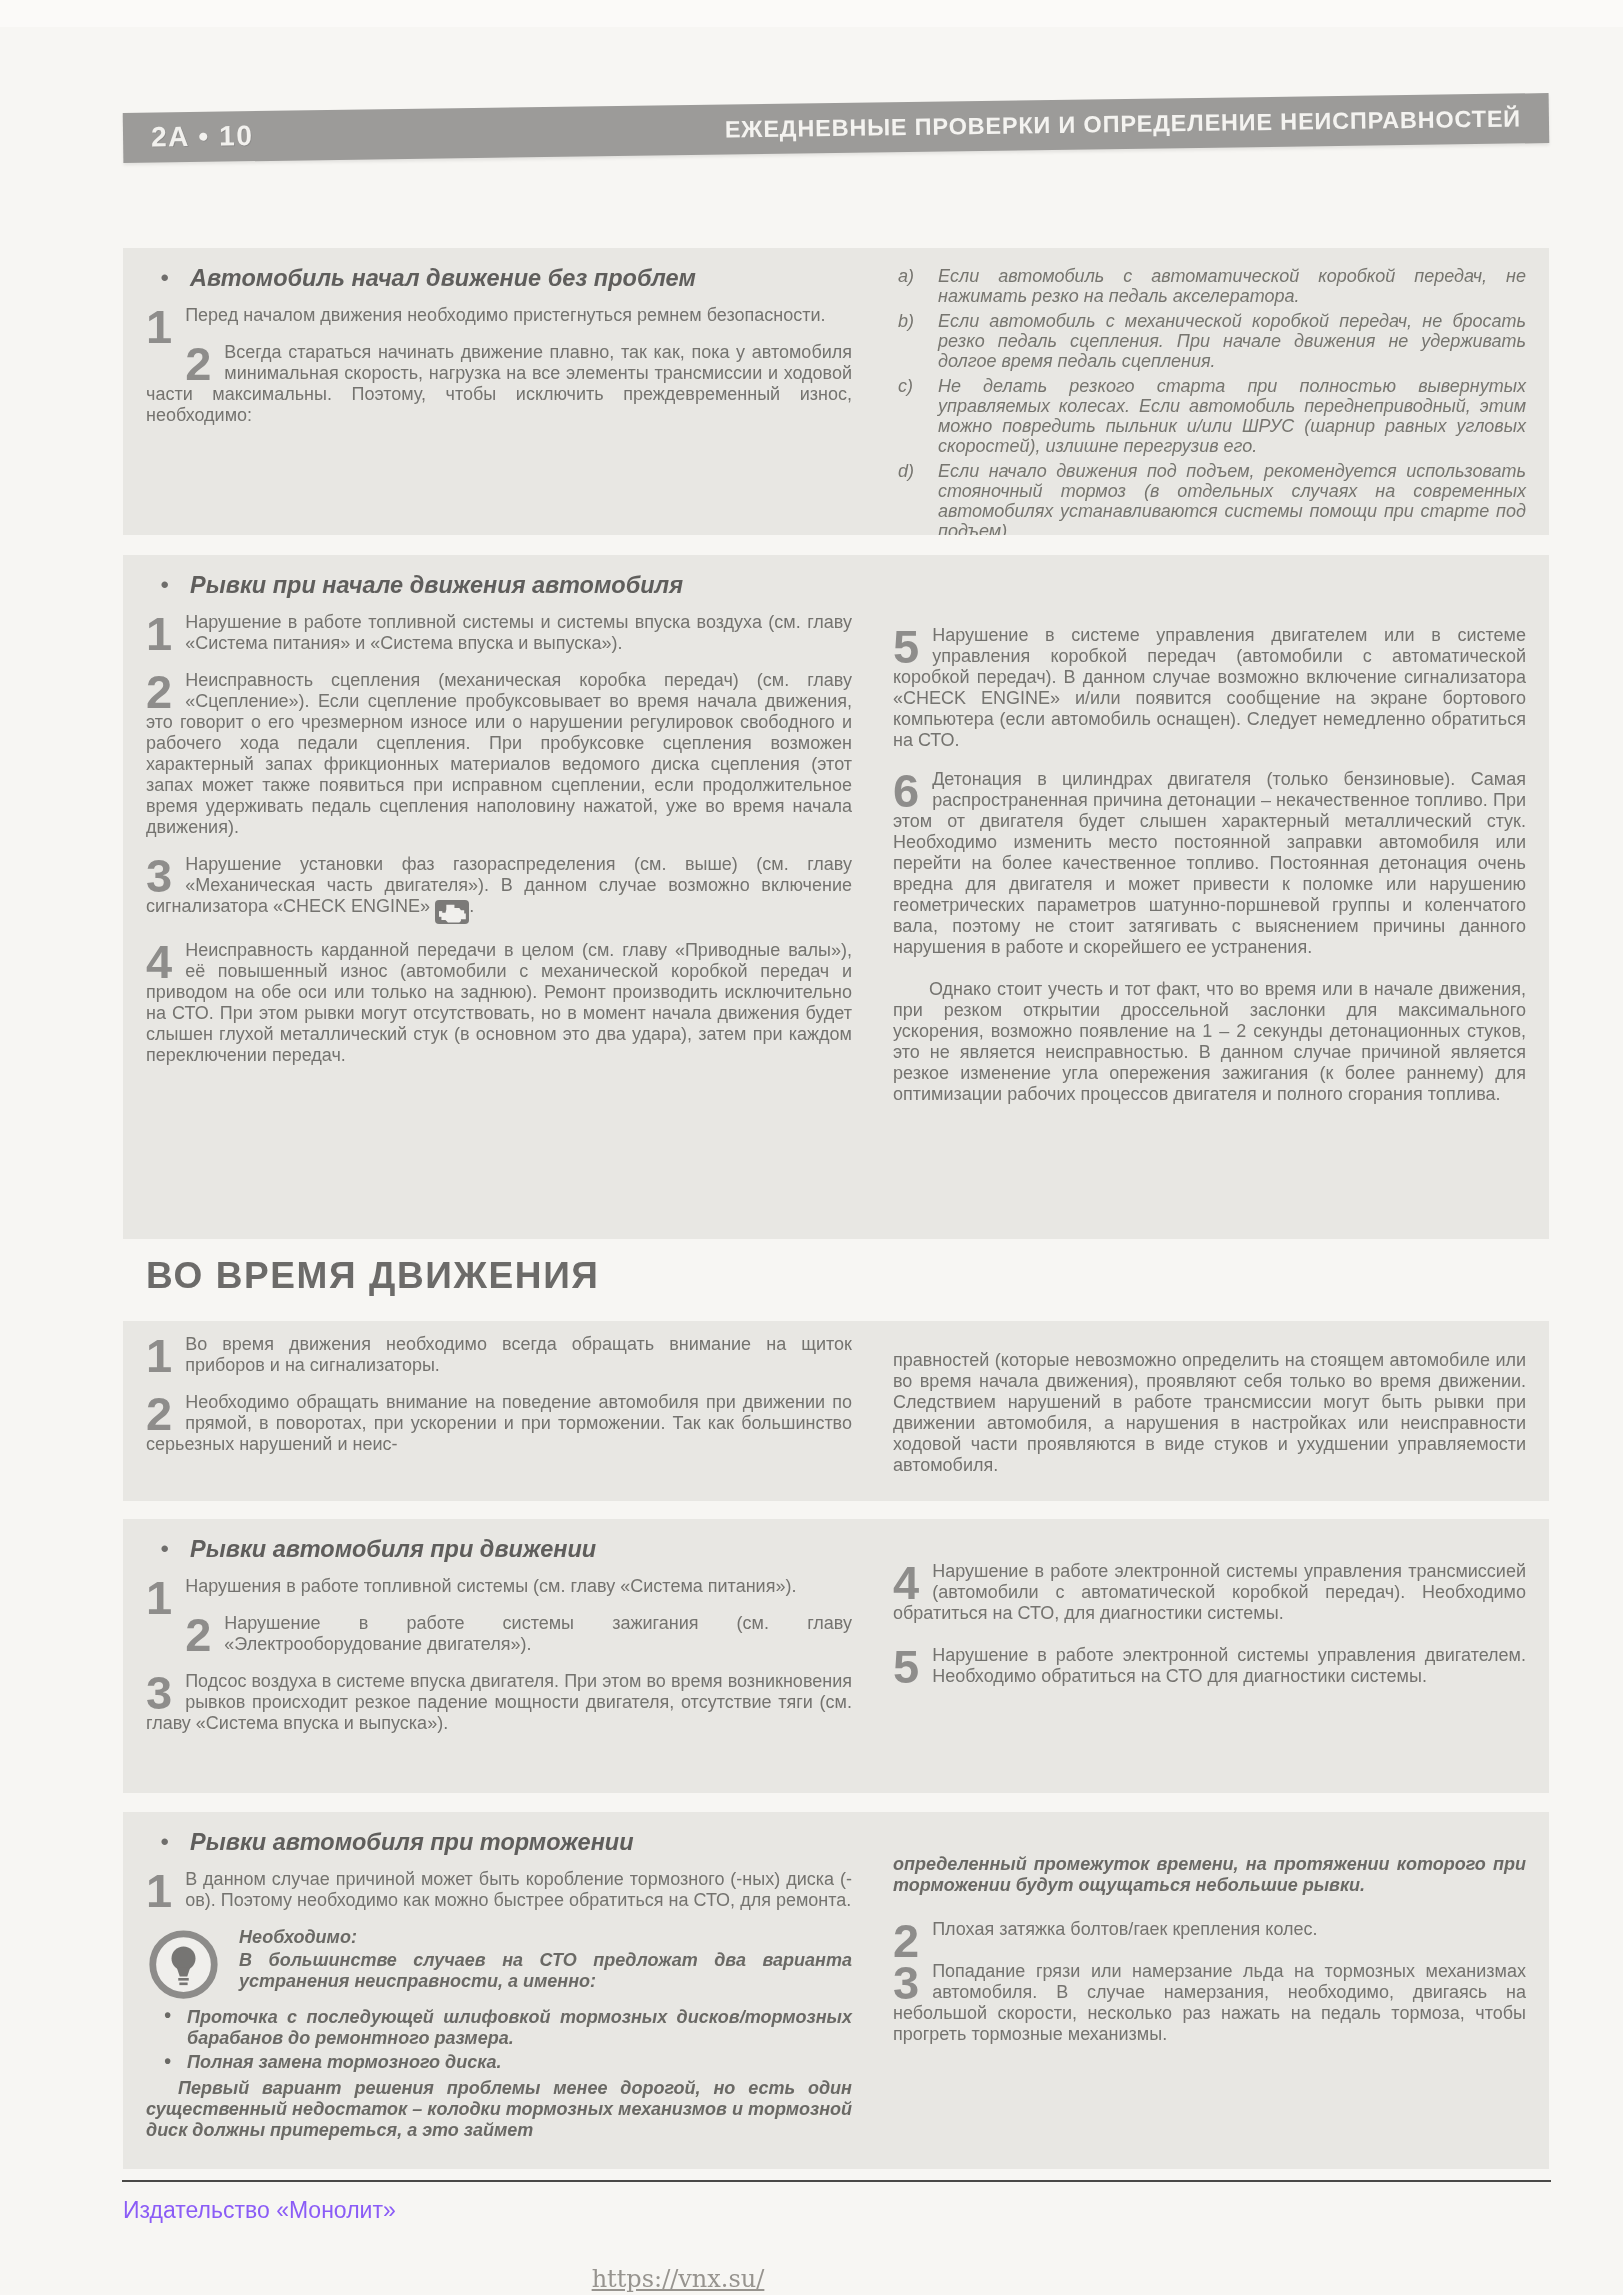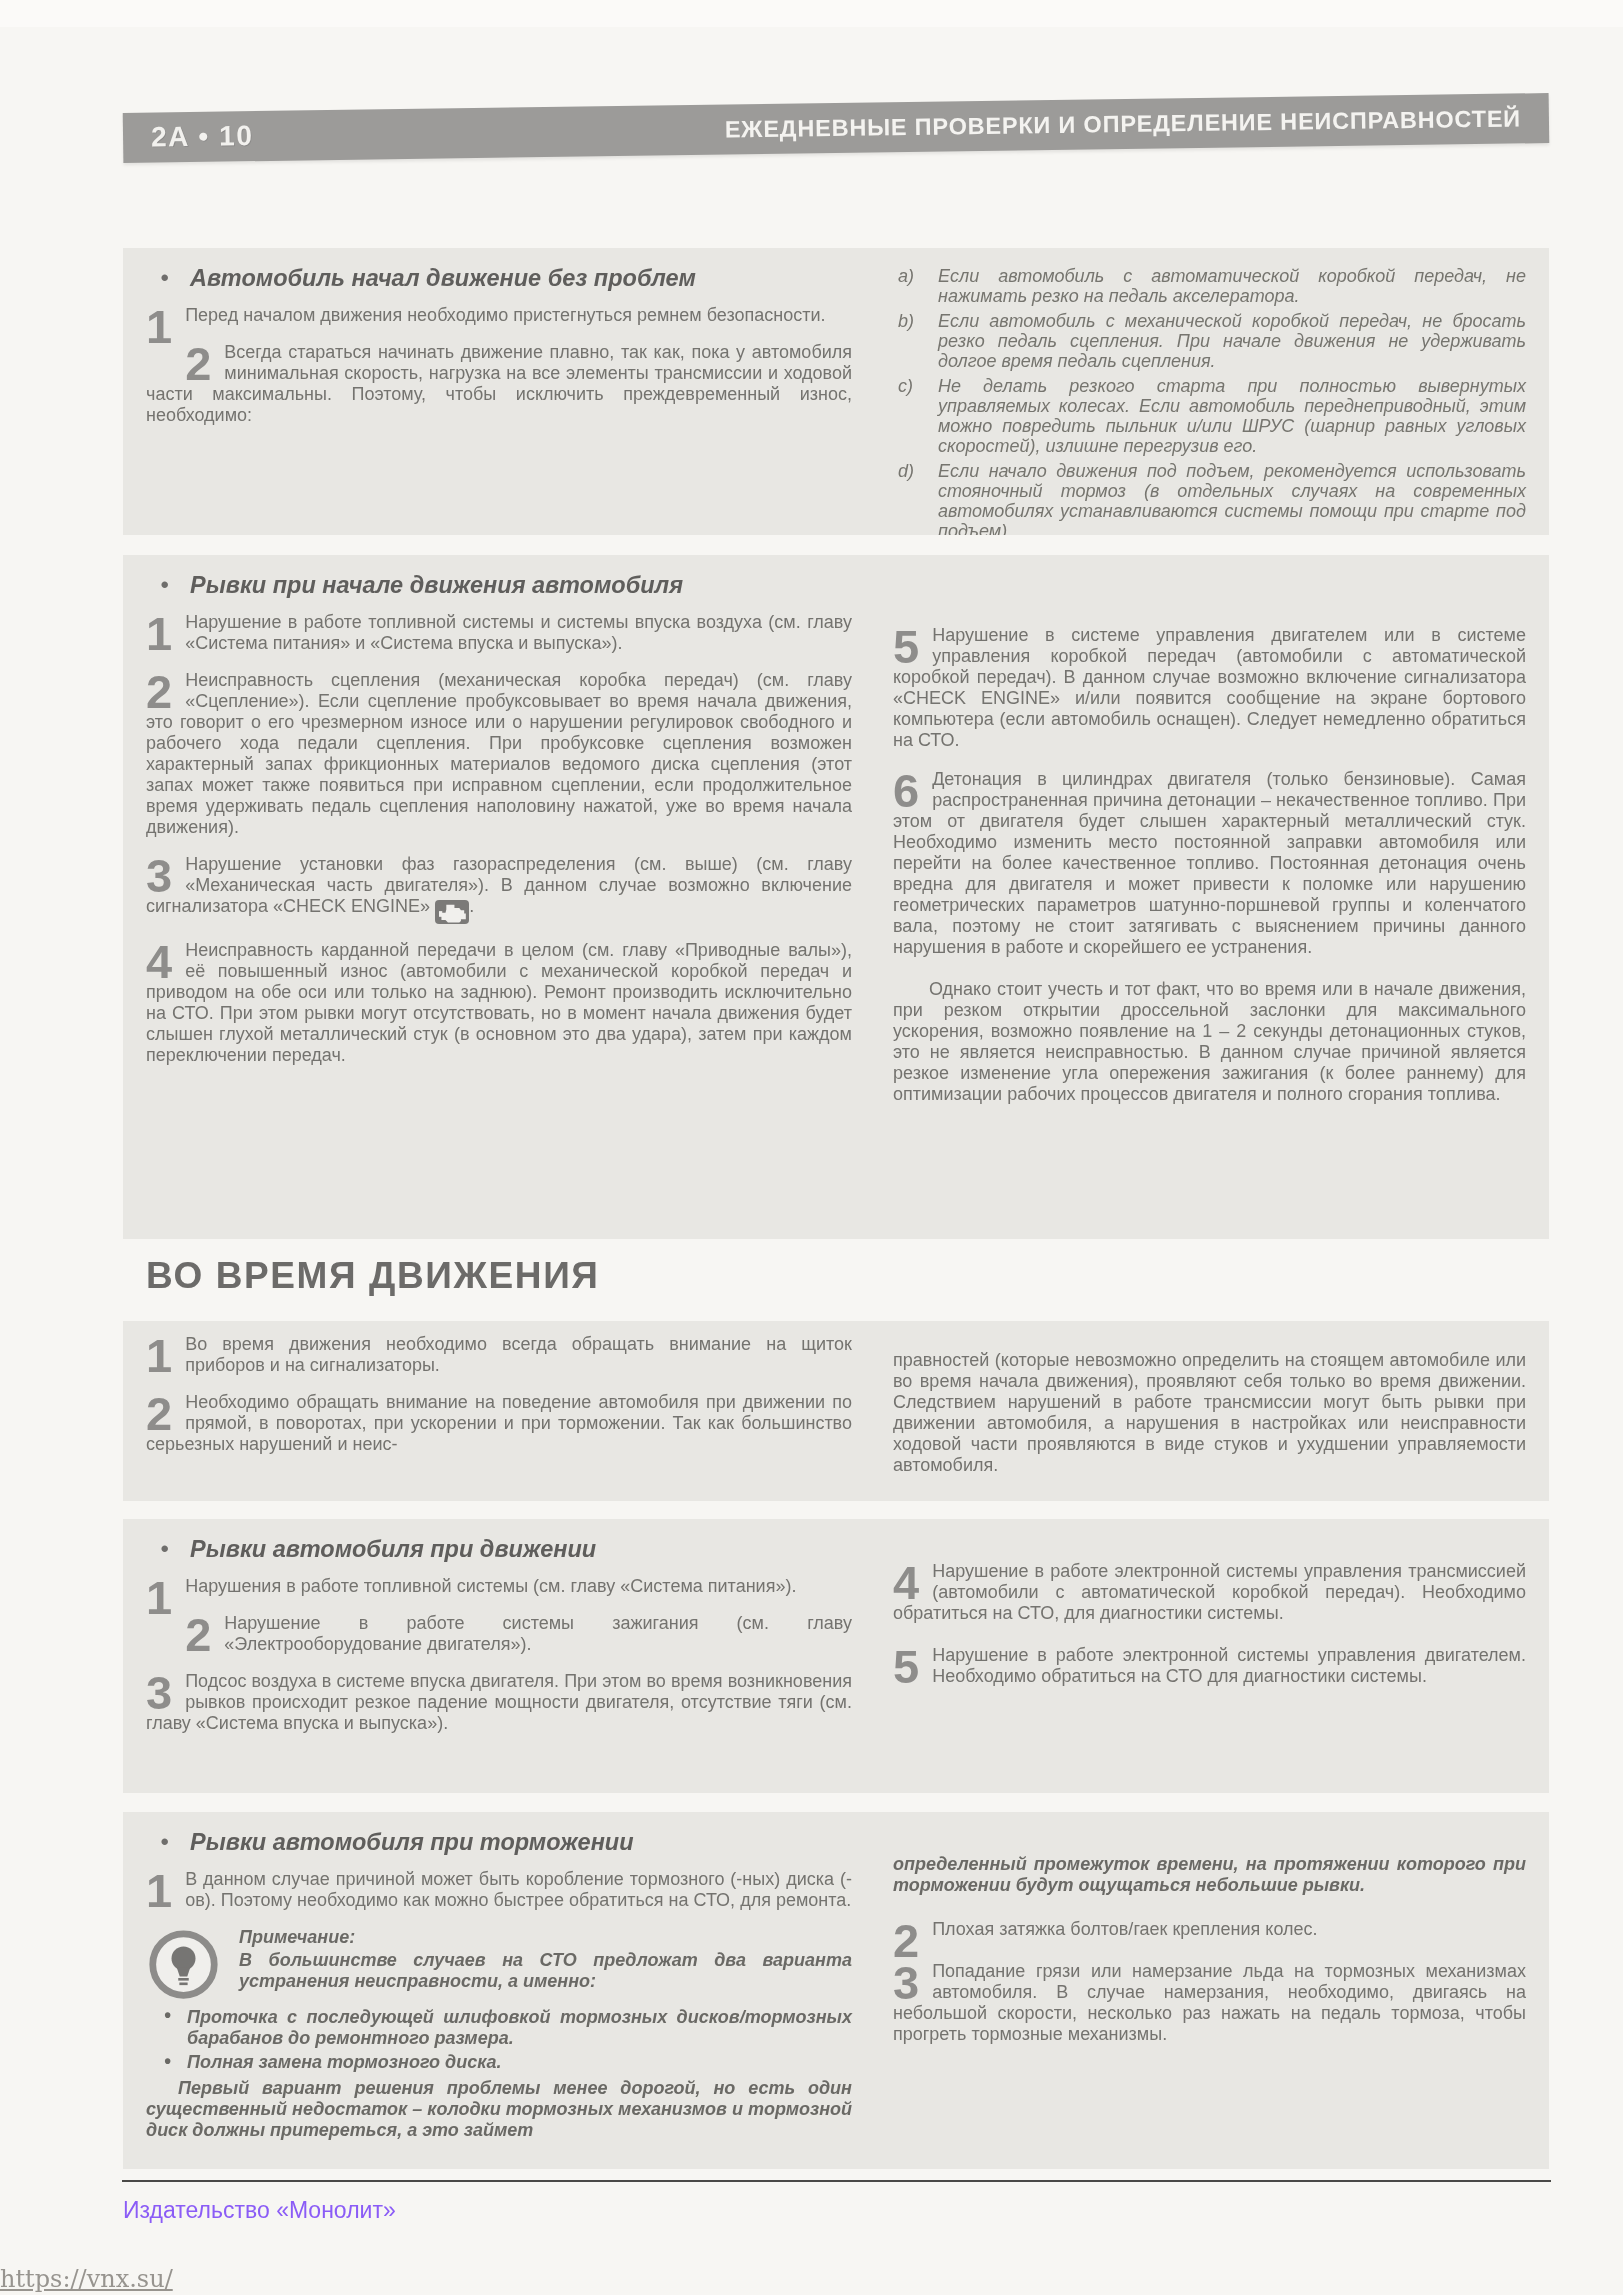--- a/index.html
+++ b/index.html
@@ -112,21 +112,21 @@
   
   .footer-rule{
     position:absolute;left:122px;top:2153px;width:1429px;height:2.4px;
     background:#4a4947;
   }
   .publisher{
     position:absolute;left:123px;top:2170px;
     font-size:23px;color:#8b5cf6;
   }
   .site-link{
-    position:absolute;left:0;top:2238px;width:1356px;text-align:left;
+    position:absolute;left:0;top:2238px;width:1356px;text-align:center;
     font-family:"DejaVu Serif", serif;
     font-size:24px;color:#97948f;
   }
   .site-link a{color:#97948f;text-decoration:underline;}
 </style>
 </head>
 <body>
 
 <div class="page">
 
@@ -284,21 +284,21 @@
         </div>
         <div class="note-row">
           <svg class="note-icon" viewBox="0 0 100 100">
             <circle cx="50" cy="50" r="41" fill="#f0efec" stroke="#8d8c8a" stroke-width="9"></circle>
             <circle cx="50" cy="42" r="16" fill="#767573"></circle>
             <path d="M41 54 h18 l-4 12 h-10 z" fill="#767573"></path>
             <rect x="43" y="68" width="14" height="3.5" fill="#767573"></rect>
             <rect x="44.5" y="74" width="11" height="3.5" fill="#767573"></rect>
           </svg>
           <div class="note-body note-text">
-            <span class="note-label">Примечание:</span>
+            <span class="note-label">Необходимо:</span>
             <span>В большинстве случаев на СТО предложат два варианта устранения неисправности, а именно:</span>
           </div>
         </div>
         <div class="opt">
           <span class="odot">•</span>
           <span>Проточка с последующей шлифовкой тормозных дисков/тормозных барабанов до ремонтного размера.</span>
         </div>
         <div class="opt">
           <span class="odot">•</span>
           <span>Полная замена тормозного диска.</span>

